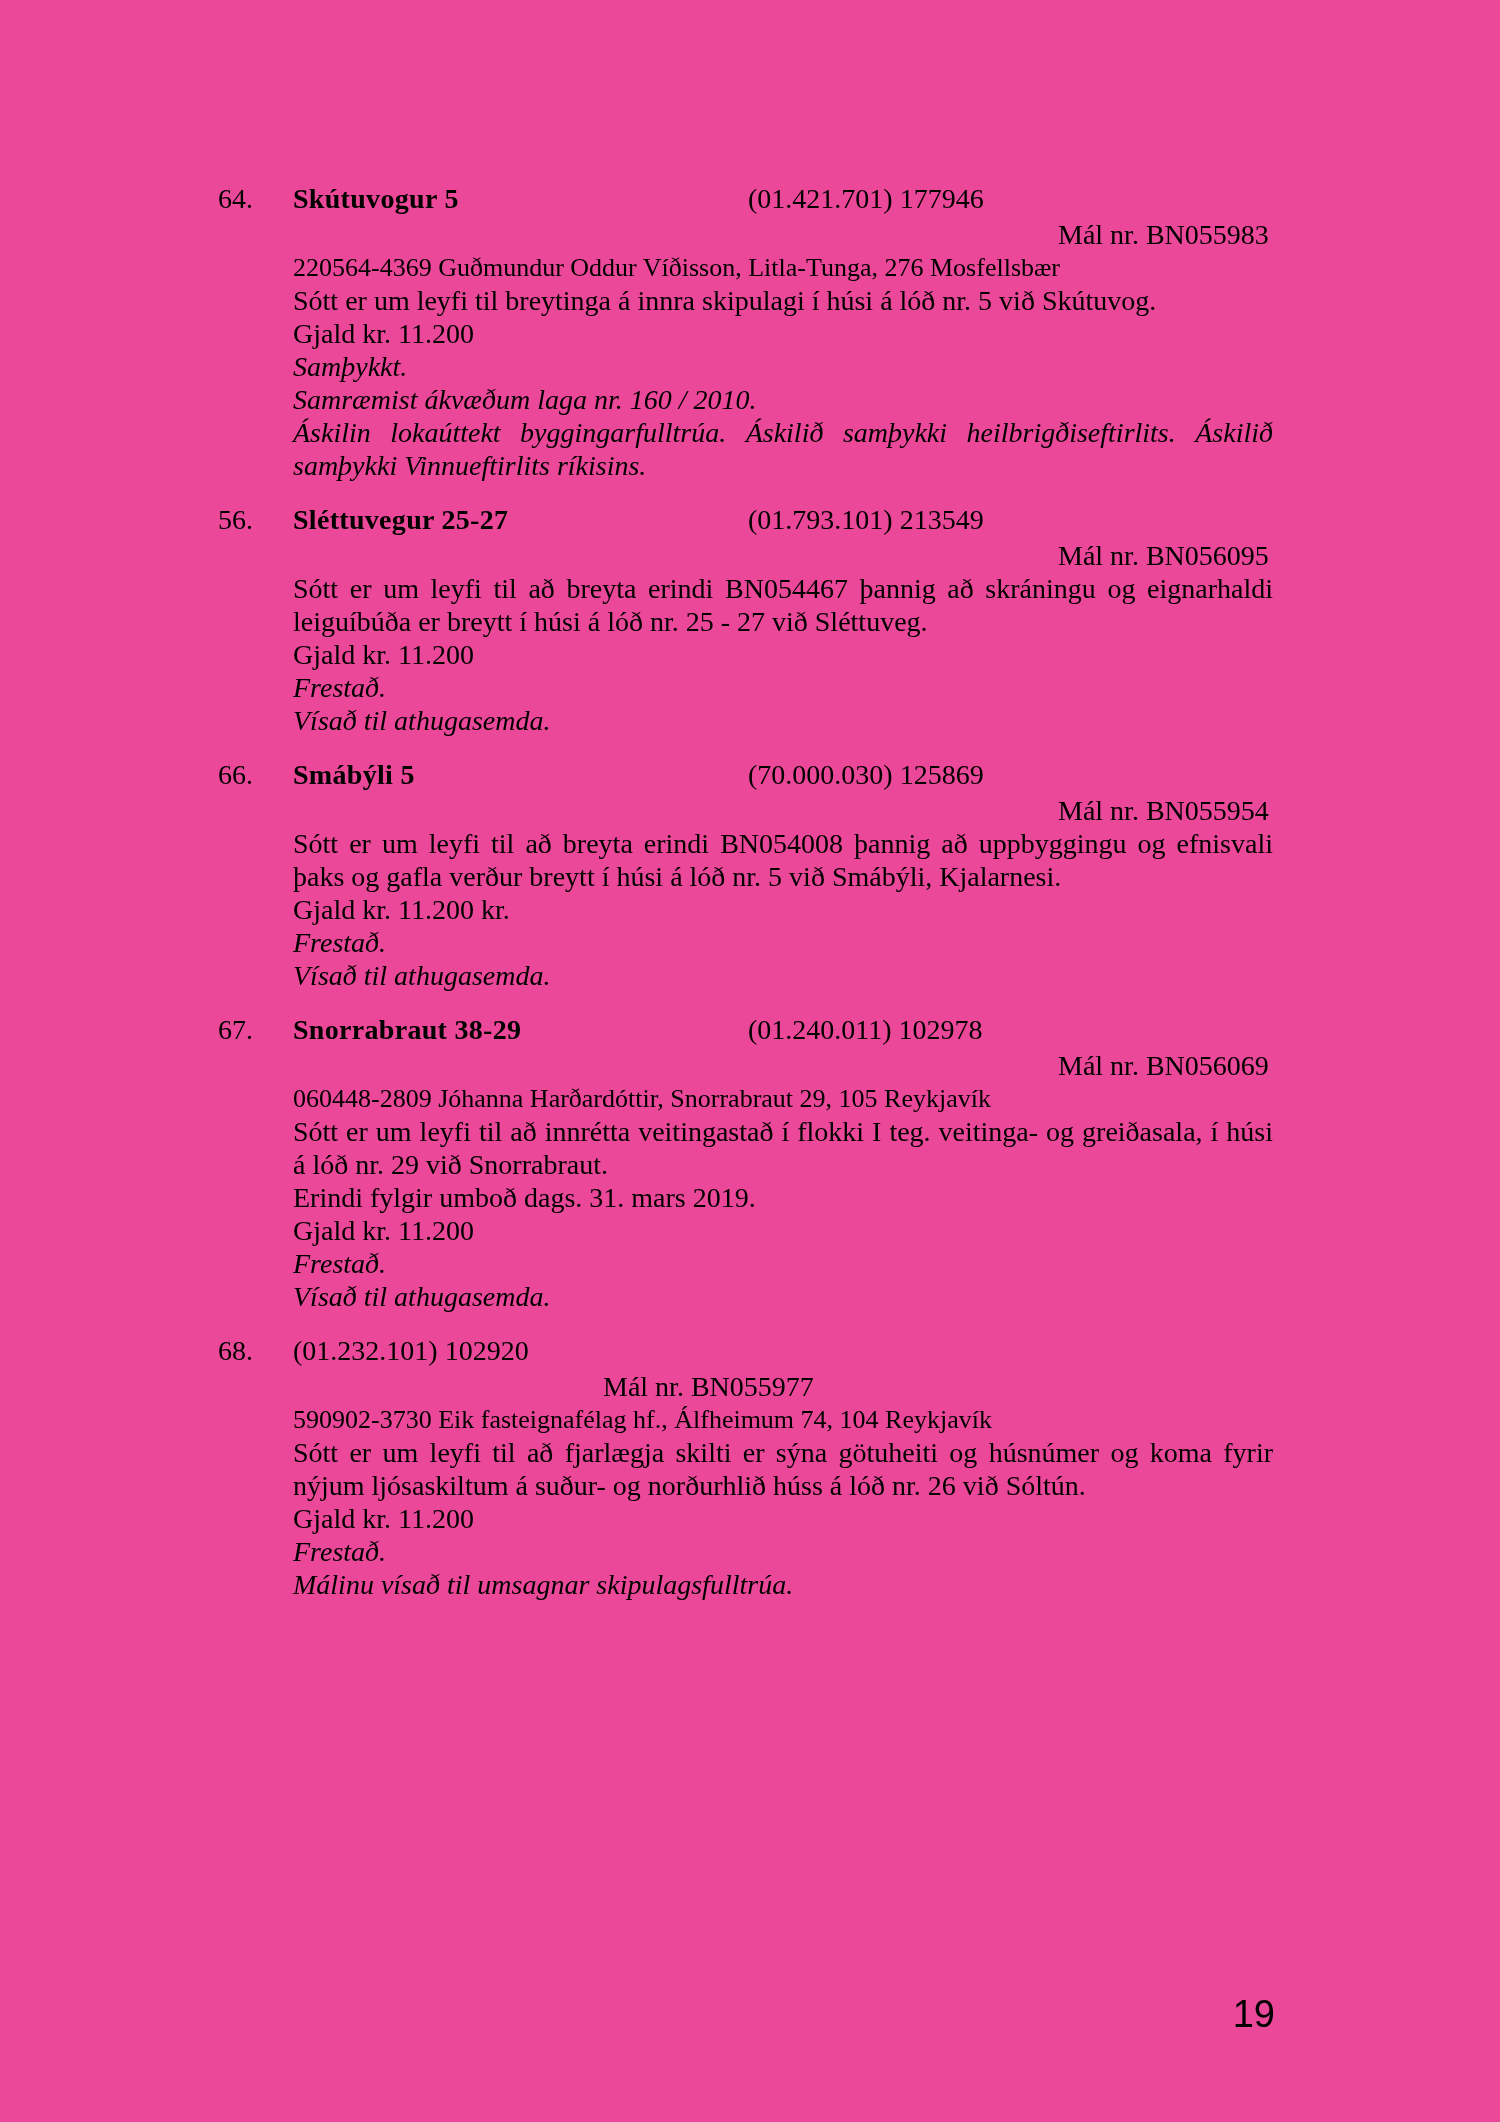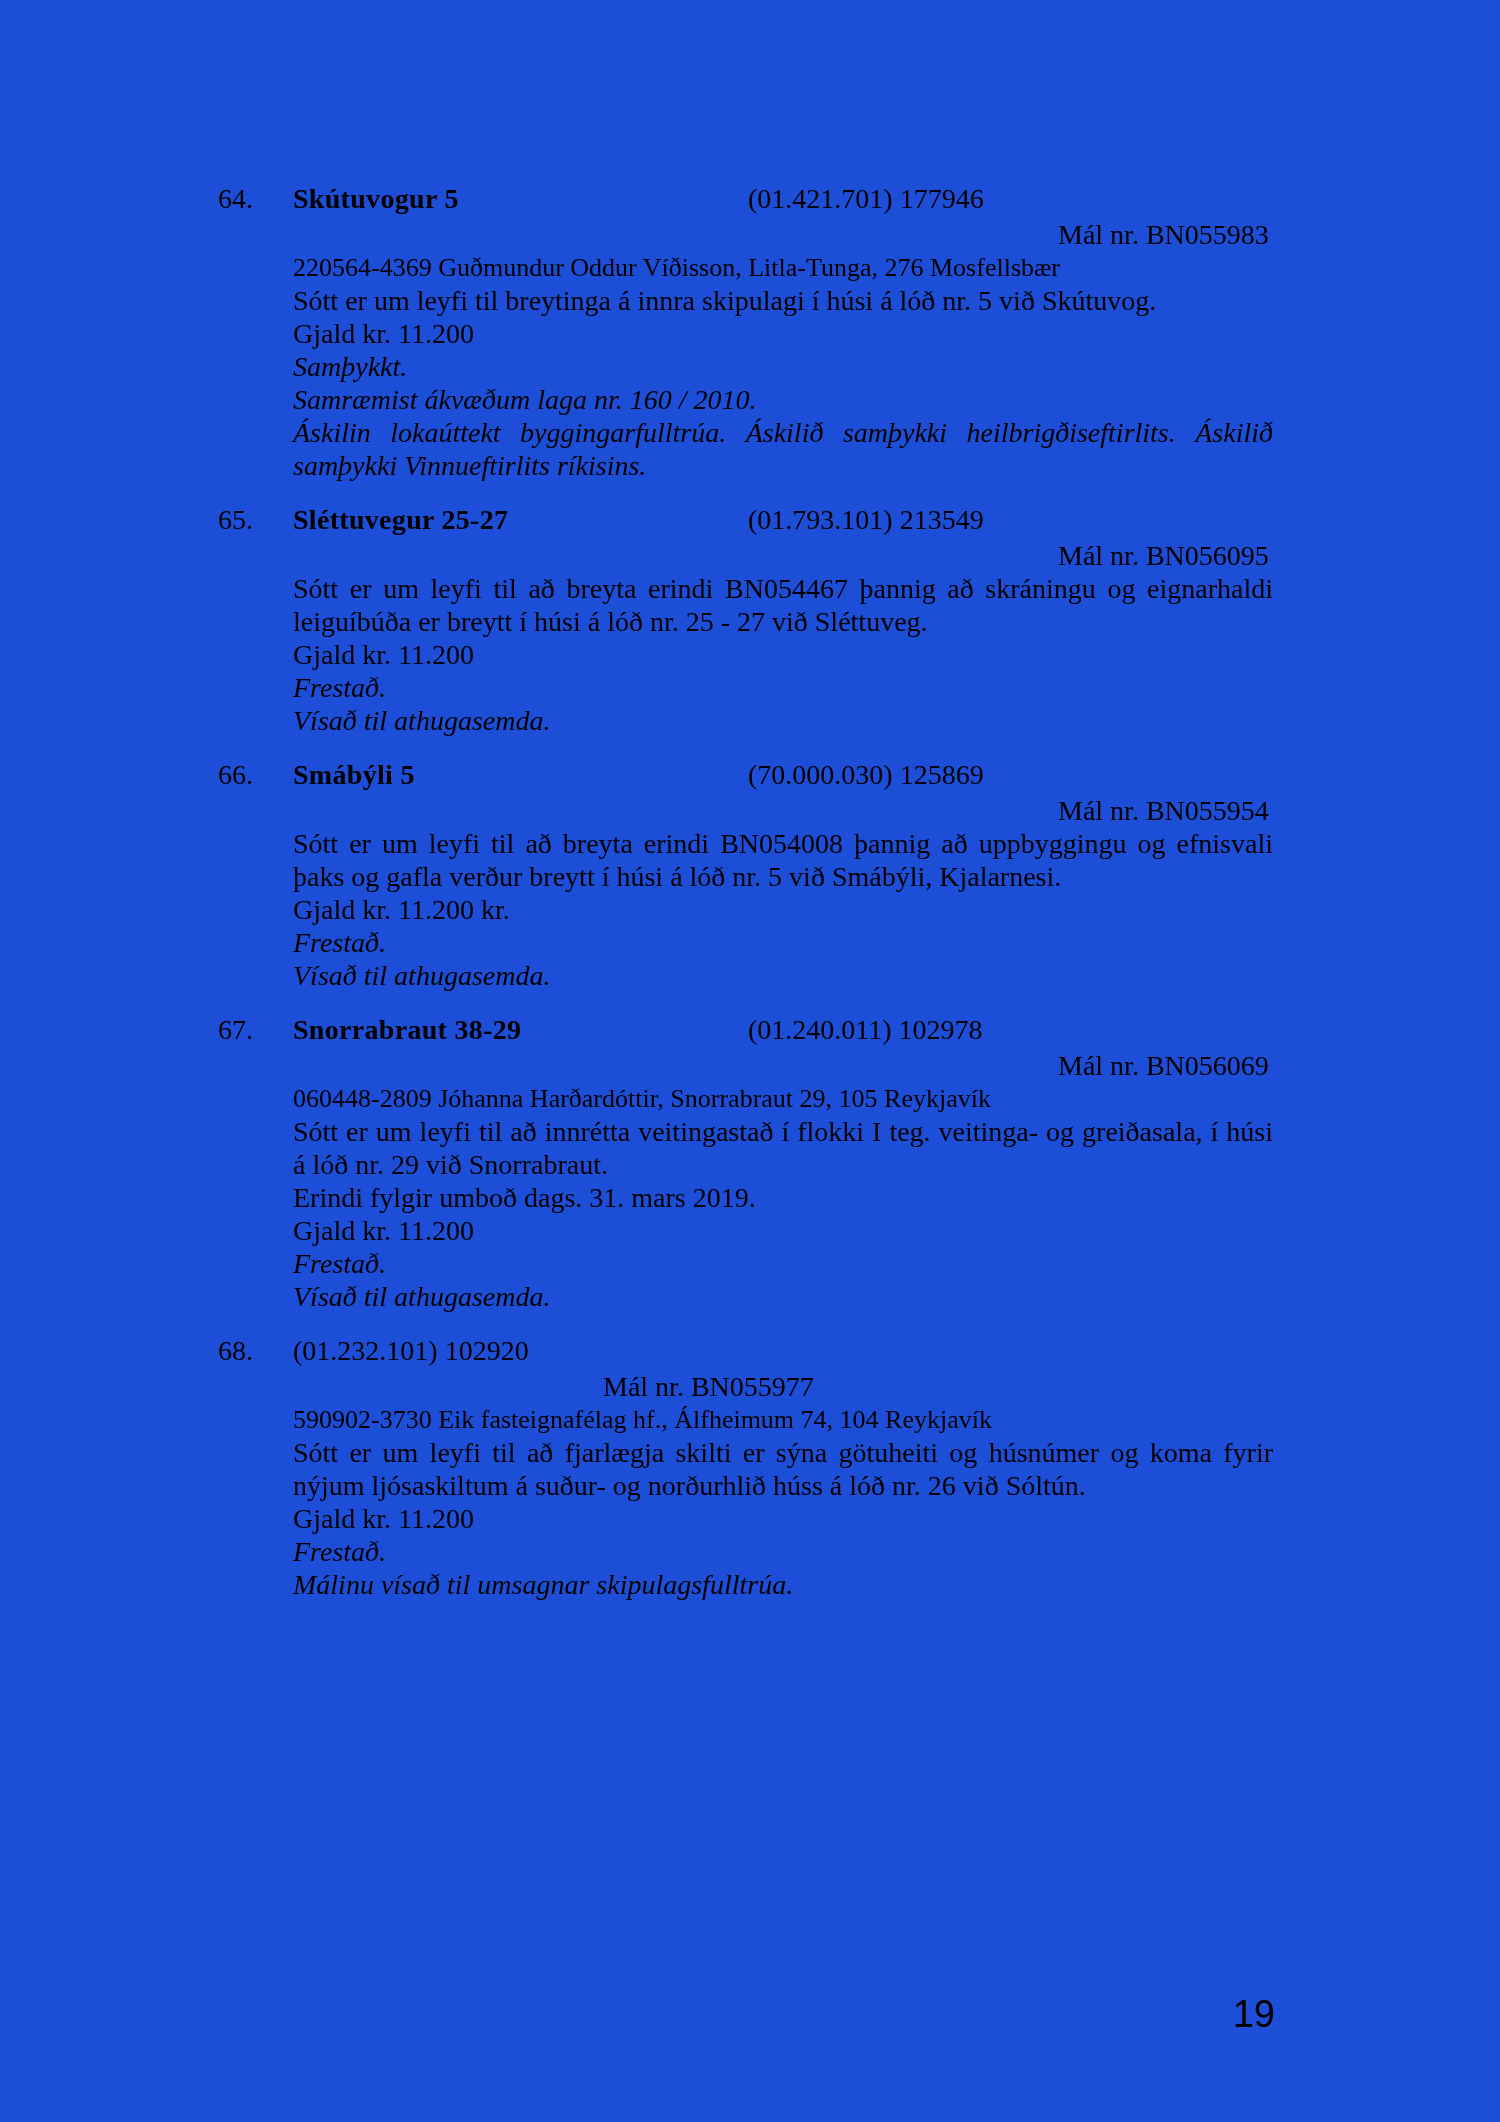--- a/index.html
+++ b/index.html
@@ -1,21 +1,21 @@
 <!DOCTYPE html>
 <html><head>
 <meta charset="utf-8">
 <style>
   * { margin: 0; padding: 0; box-sizing: border-box; }
   html, body { background: #ffffff; }
   .page {
     position: relative;
     width: 1500px;
     height: 2122px;
-    background: #1d4ed8;
+    background: #ec4899;
     color: #000000;
     font-family: "Liberation Serif", serif;
     overflow: hidden;
   }
   .content {
     position: absolute;
     left: 293px;
     top: 182px;
     width: 980px;
   }
@@ -79,21 +79,21 @@
           <div class="par normal">Sótt er um leyfi til breytinga á innra skipulagi í húsi á lóð nr. 5 við Skútuvog.</div>
           <div class="par normal">Gjald kr. 11.200</div>
           <div class="par italic">Samþykkt.</div>
           <div class="par italic">Samræmist ákvæðum laga nr. 160 / 2010.</div>
           <div class="par italic-justify">Áskilin lokaúttekt byggingarfulltrúa. Áskilið samþykki heilbrigðiseftirlits. Áskilið samþykki Vinnueftirlits ríkisins.</div>
         </div>
   </div>
 
   <div class="case-item">
     <div class="heading">
-      <span class="item-num">65.</span>
+      <span class="item-num">56.</span>
       <span class="title">Sléttuvegur 25-27</span>
       <span class="ref">(01.793.101) 213549</span>
       <span class="case-no">Mál nr. BN056095</span>
     </div>
     <div>
           <div class="par normal">Sótt er um leyfi til að breyta erindi BN054467 þannig að skráningu og eignarhaldi leiguíbúða er breytt í húsi á lóð nr. 25 - 27 við Sléttuveg.</div>
           <div class="par normal">Gjald kr. 11.200</div>
           <div class="par italic">Frestað.</div>
           <div class="par italic">Vísað til athugasemda.</div>
         </div>

